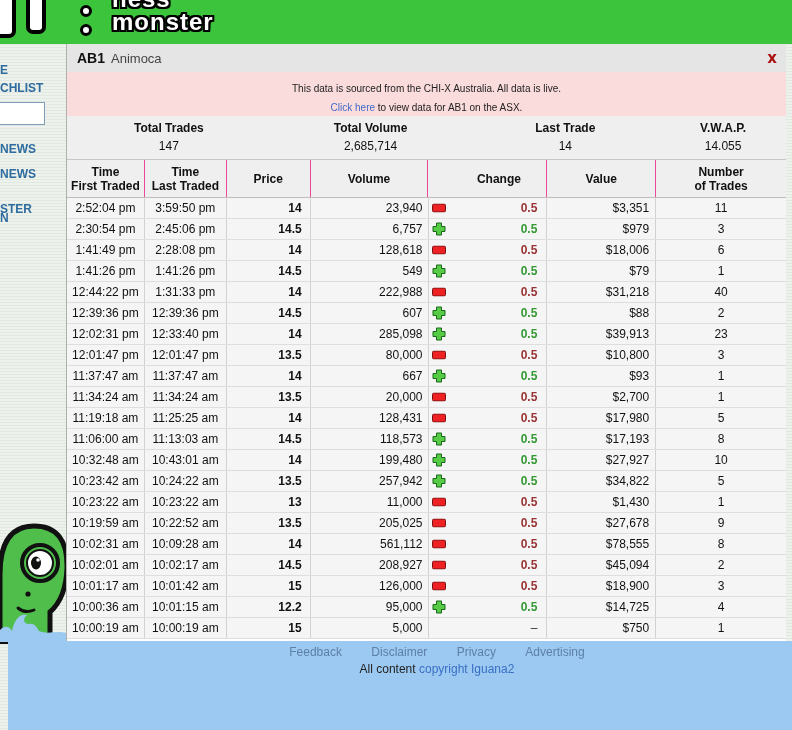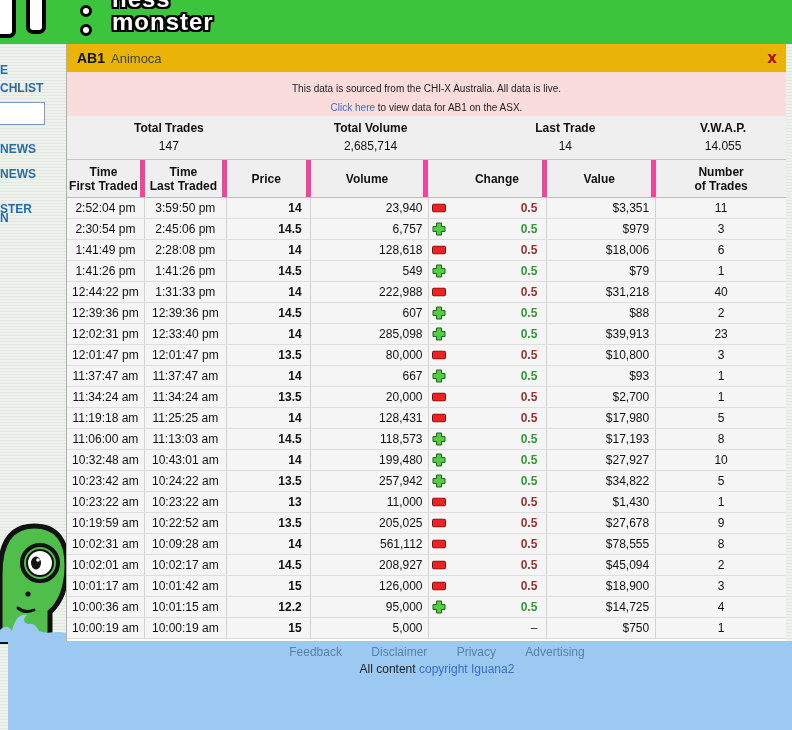--- a/index.html
+++ b/index.html
@@ -28,36 +28,36 @@
   .side-link.p4 { top:158px; } .side-link.p5 { top:167px; }
   .side-search { position:absolute; left:-12px; top:58px; width:57px; height:23px; border:1px solid #7F9DB9; background:#fff; font-size:12px; padding:2px; }
 
   
   .monster { position:absolute; left:-12px; top:516px; z-index:2; }
   .wave { position:absolute; left:0; top:608px; z-index:3; }
 
   
   .panel { position:absolute; left:66px; top:44px; width:720px; height:597px; background:#fff; border-left:1px solid #AFAFAF; z-index:4; }
 
-  .titlebar { height:28px; background:#eab308; position:relative; padding-left:10px; display:flex; align-items:center; }
+  .titlebar { height:28px; background:#e5e5e5; position:relative; padding-left:10px; display:flex; align-items:center; }
   .title-code { font-size:14px; font-weight:bold; color:#111; margin-right:6px; }
   .title-name { font-size:13px; color:#444; }
   .close-x { position:absolute; right:9px; top:5px; color:#AA1111; font-weight:bold; font-size:15px; cursor:pointer; font-family:"DejaVu Sans", sans-serif; }
 
   .notice { height:44px; background:#FBDCDC; text-align:center; font-size:10px; color:#222; padding-top:7px; line-height:19px; }
   .notice a { color:#4169C8; text-decoration:none; cursor:pointer; }
 
   .summary { height:44px; background:#EFEFEF; display:flex; border-bottom:1px solid #C6C6C6; }
   .sum-col { display:flex; flex-direction:column; align-items:center; padding-top:5px; }
   .sum-col .lab { font-weight:bold; font-size:12px; color:#111; }
   .sum-col .val { font-size:12px; color:#111; margin-top:4px; }
   .sum-col.s0 { width:204px; } .sum-col.s1 { width:200px; } .sum-col.s2 { width:190px; } .sum-col.s3 { width:126px; }
 
   .thead { height:38px; display:flex; background:#EFEFEF; border-bottom:1px solid #BDBDBD; }
-  .th { display:flex; flex-direction:column; align-items:center; justify-content:center; font-weight:bold; font-size:12px; line-height:14px; color:#111; border-right:5px solid #ec4899; }
+  .th { display:flex; flex-direction:column; align-items:center; justify-content:center; font-weight:bold; font-size:12px; line-height:14px; color:#111; border-right:1px solid #ec4899; }
   .th:last-child { border-right:none; }
 
   .tr { display:flex; height:21px; background:#F5F5F5; border-bottom:1px solid #DEDEDE; font-size:12px; color:#111; }
   .td { line-height:20px; border-right:1px solid #D2D2D2; overflow:hidden; white-space:nowrap; }
   .td:last-child { border-right:none; }
   .w0 { width:78px; text-align:center; }
   .w1 { width:82px; text-align:center; }
   .w2 { width:84px; text-align:right; padding-right:8px; font-weight:bold; }
   .w3 { width:118px; text-align:right; padding-right:5px; }
   .w4 { width:119px; text-align:right; padding-right:9px; position:relative; }

